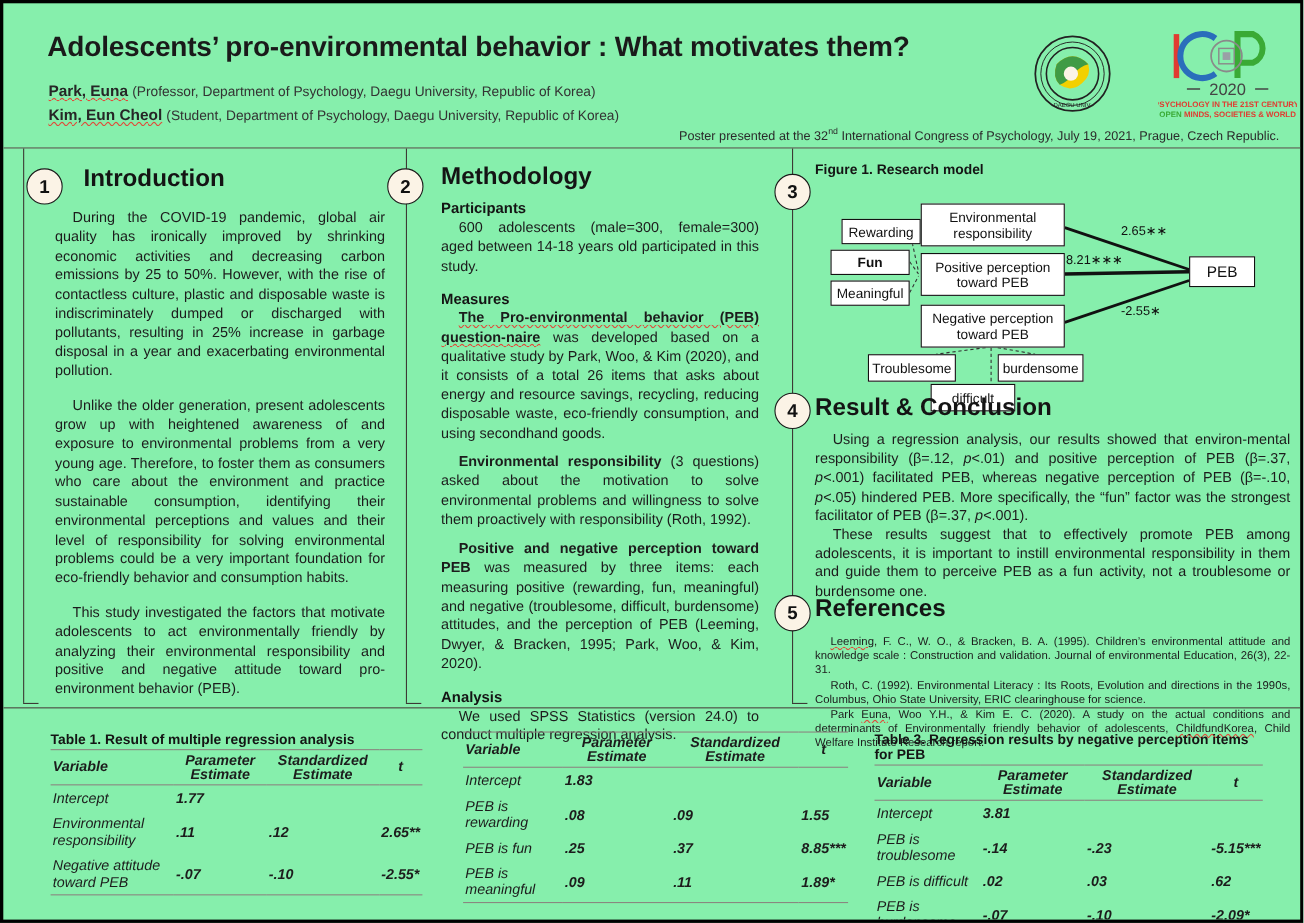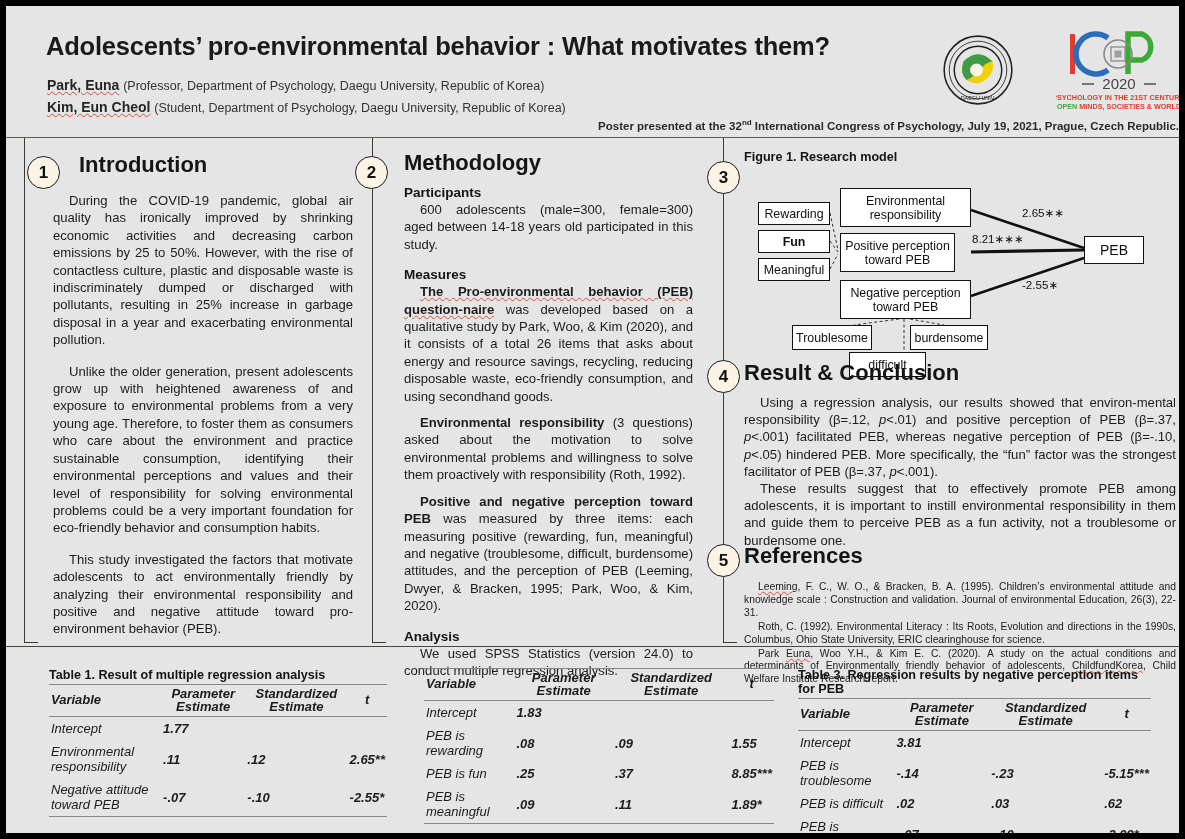--- a/index.html
+++ b/index.html
@@ -4,22 +4,22 @@
 <style>
   * { box-sizing: border-box; margin: 0; padding: 0; }
   html, body {
     width: 1185px; height: 839px;
     background: #ffffff;
     font-family: "Liberation Sans", sans-serif;
   }
   .poster {
     position: relative;
     width: 1185px; height: 839px;
-    background: #e5e5e5;
-    border: 6px solid #000000;
+    background: #86efac;
+    border: 3px solid #000000;
     overflow: hidden;
   }
 
   
   .header { position: absolute; left: 0; top: 0; width: 1185px; height: 131px; }
   .title {
     position: absolute; left: 40px; top: 26px;
     font-size: 25.5px; font-weight: bold; color: #1a1a1a;
     letter-spacing: -0.2px;
   }
@@ -28,22 +28,22 @@
   .author.a2 { top: 93px; }
   .author b { font-weight: bold; font-size: 14px; }
   .author .squiggle {
     text-decoration: underline;
     text-decoration-style: wavy;
     text-decoration-color: #e04b3a;
     text-decoration-thickness: 1px;
   }
   .author .paren { font-size: 12.5px; color: #333; }
   .presented {
-    position: absolute; right: 12px; top: 112px;
-    font-size: 11.5px; color: #2b2b2b; font-weight: bold;
+    position: absolute; right: 25px; top: 112px;
+    font-size: 11.5px; color: #2b2b2b;
   }
   .presented sup { font-size: 8px; }
   .header-rule {
     position: absolute; left: 0; top: 131px; width: 1185px;
     border-top: 1px solid #5e5a52;
   }
 
   
   .logo-daegu { position: absolute; left: 936px; top: 28px; width: 72px; height: 72px; }
   .logo-icp   { position: absolute; left: 1050px; top: 24px; width: 126px; height: 82px; }
@@ -110,23 +110,23 @@
   .model { position: relative; width: 430px; height: 205px; }
   .mbox {
     position: absolute;
     border: 1.4px solid #111; background: #ffffff;
     display: flex; align-items: center; justify-content: center;
     text-align: center; font-size: 12.4px; color: #111;
     line-height: 14px;
   }
   .mbox.bold { font-weight: bold; }
   .m-env  { left: 96px;  top: 20px;  width: 131px; height: 39px; }
-  .m-pos  { left: 96px;  top: 65px;  width: 115px; height: 39px; }
+  .m-pos  { left: 96px;  top: 65px;  width: 131px; height: 39px; }
   .m-neg  { left: 96px;  top: 112px; width: 131px; height: 39px; }
-  .m-rew  { left: 14px;  top: 34px;  width: 72px;  height: 23px; }
+  .m-rew  { left: 24px;  top: 34px;  width: 72px;  height: 23px; }
   .m-fun  { left: 14px;  top: 62px;  width: 72px;  height: 23px; }
   .m-mean { left: 14px;  top: 90px;  width: 72px;  height: 23px; }
   .m-peb  { left: 340px; top: 68px;  width: 60px;  height: 28px; font-size: 14px; }
   .m-tro  { left: 48px;  top: 157px; width: 80px;  height: 25px; }
   .m-bur  { left: 166px; top: 157px; width: 78px;  height: 25px; }
   .m-dif  { left: 105px; top: 184px; width: 77px;  height: 25px; }
   .mlabel { position: absolute; font-size: 11.6px; color: #111; white-space: nowrap; }
   .lbl-265 { left: 278px; top: 38px; }
   .lbl-821 { left: 228px; top: 64px; }
   .lbl-255 { left: 278px; top: 110px; }

